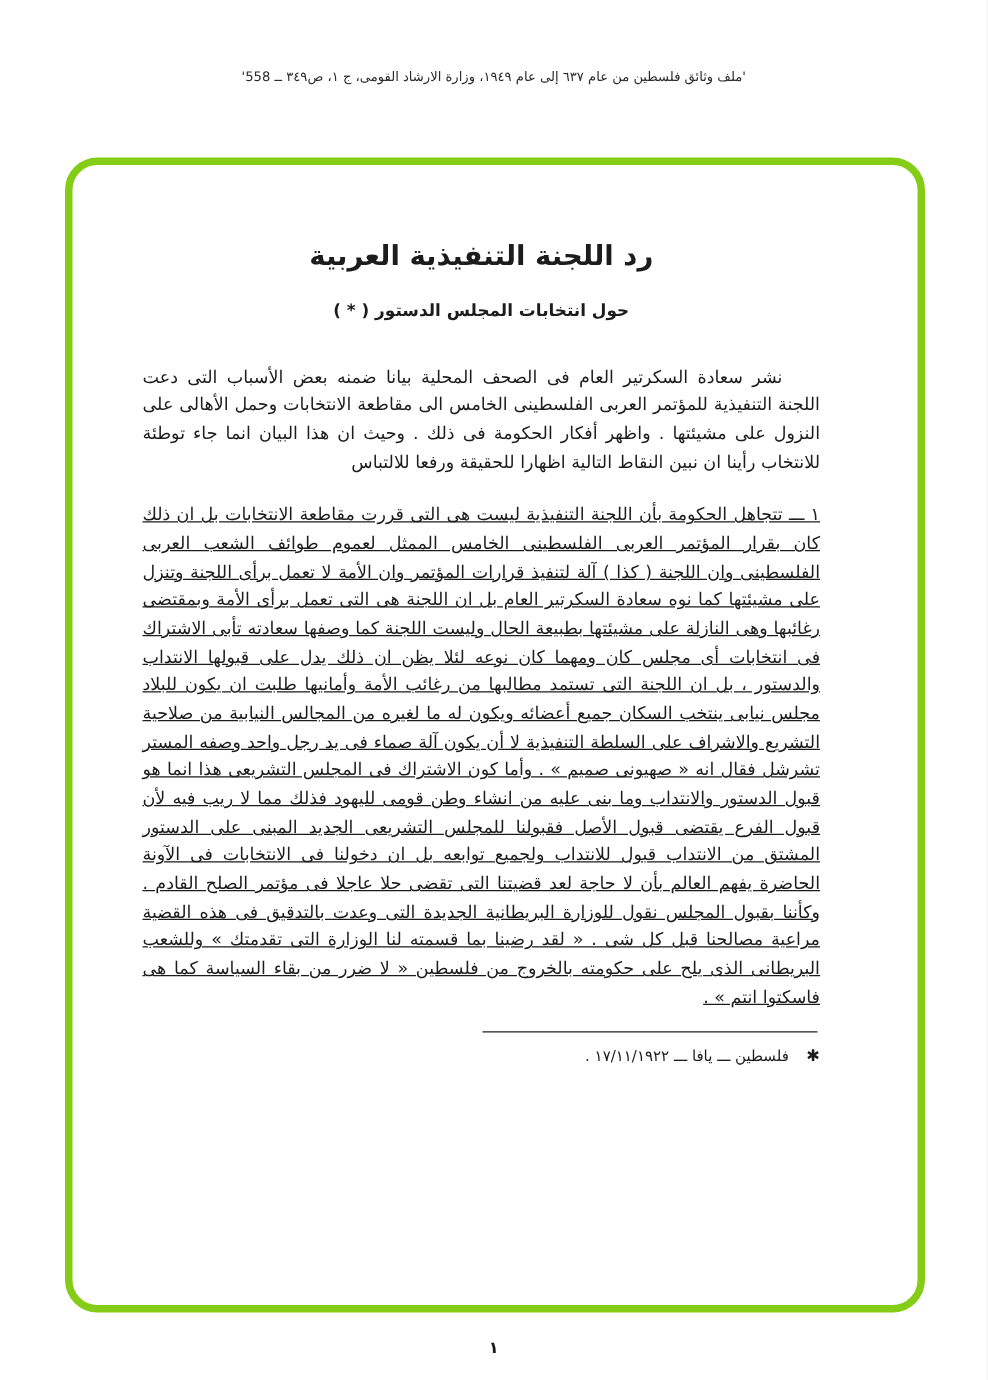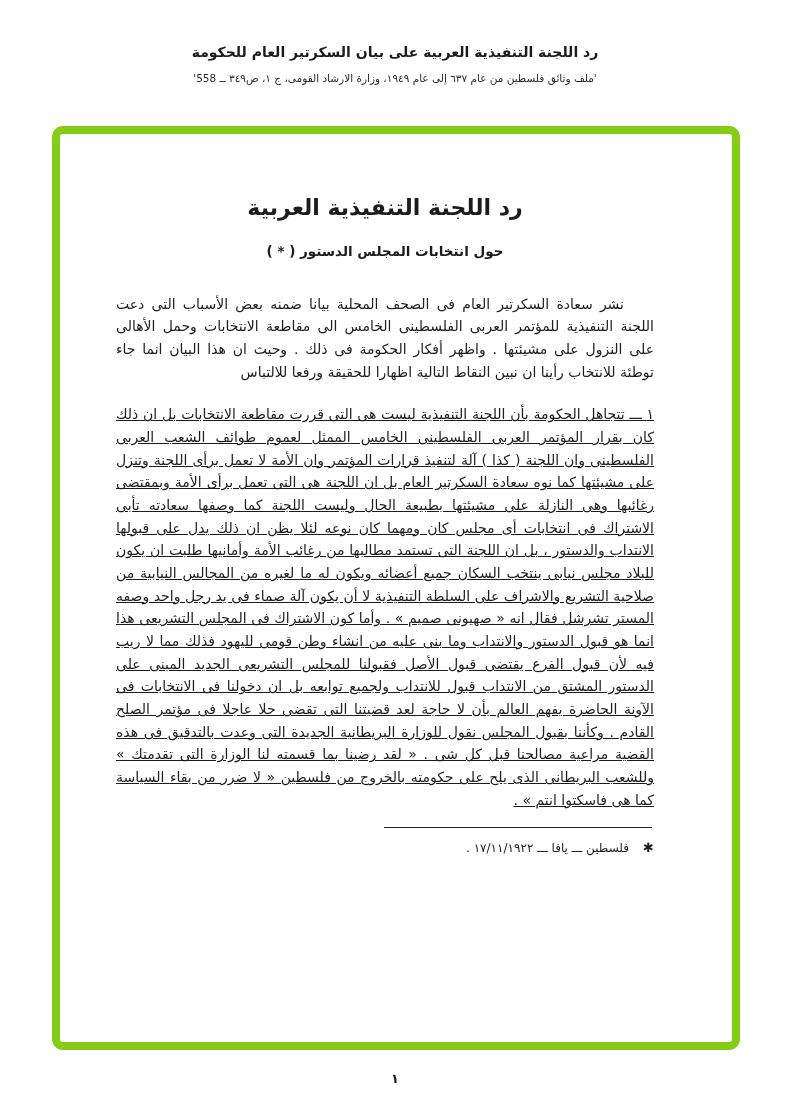--- a/index.html
+++ b/index.html
@@ -32,22 +32,22 @@
     font-size: 10.5px;
     color: #2a2a2a;
   }
   
   .doc-frame {
     position: absolute;
     left: 52px;
     top: 126px;
     width: 688px;
     height: 924px;
-    border: 8px solid #84cc16;
-    border-radius: 11px;
+    border: 6px solid #84cc16;
+    border-radius: 26px;
     background: #ffffff;
   }
   .doc-inner {
     position: relative;
     height: 100%;
     padding: 54px 78px 0 56px;
     display: flex;
     flex-direction: column;
   }
   .doc-title {
@@ -100,21 +100,20 @@
     font-size: 13px;
     font-weight: bold;
   }
 </style>
 </head>
 <body>
 
 <div class="sheet">
 
   <div class="top-header">
-    <div class="h-line1">رد اللجنة التنفيذية العربية على بيان السكرتير العام للحكومة</div>
     <div class="h-line2">'ملف وثائق فلسطين من عام ٦٣٧ إلى عام ١٩٤٩، وزارة الارشاد القومى، ج ١، ص٣٤٩ ــ 558'</div>
   </div>
 
   <div class="doc-frame">
     <div class="doc-inner">
 
       <div class="doc-title">
         <div>رد اللجنة التنفيذية العربية</div>
       </div>
 

